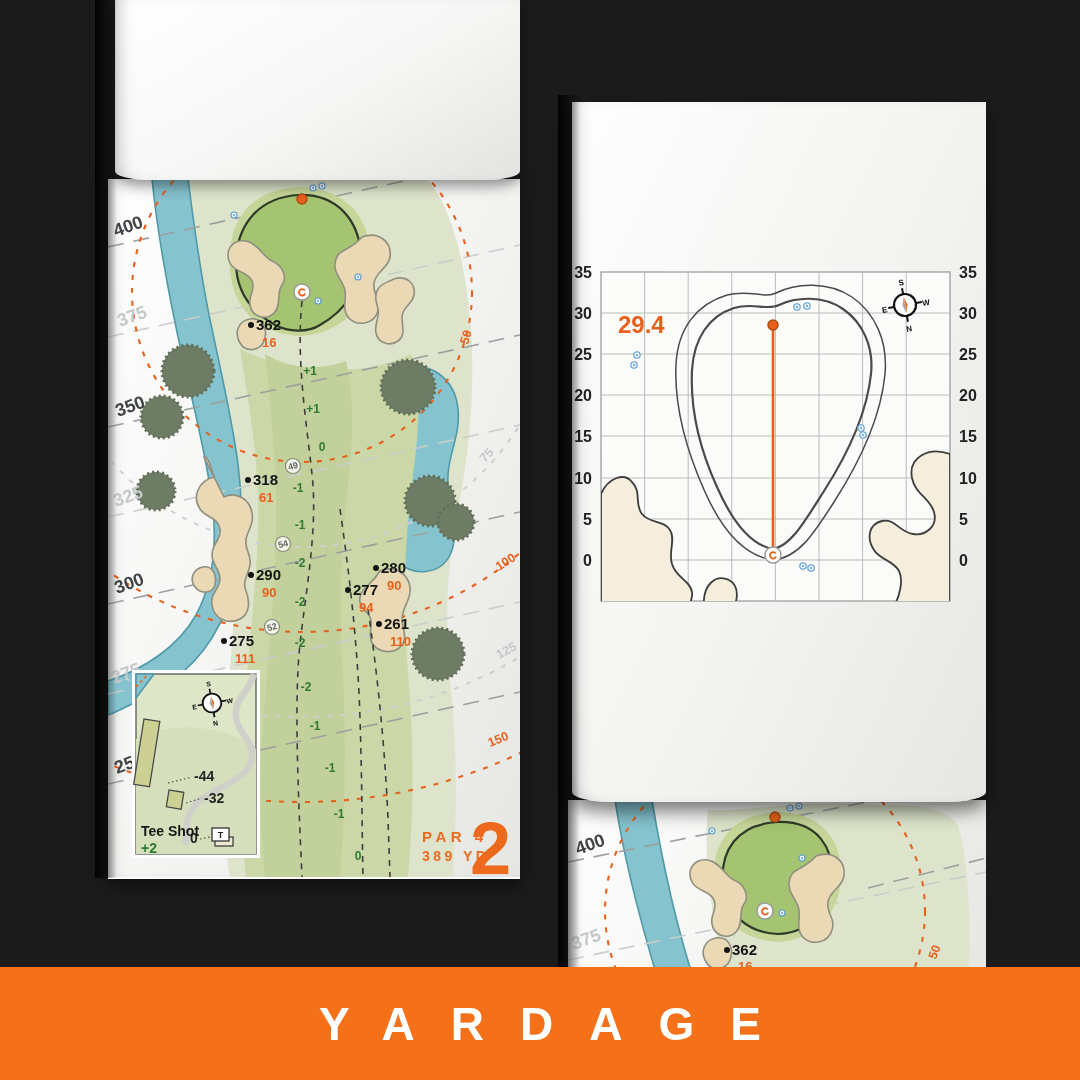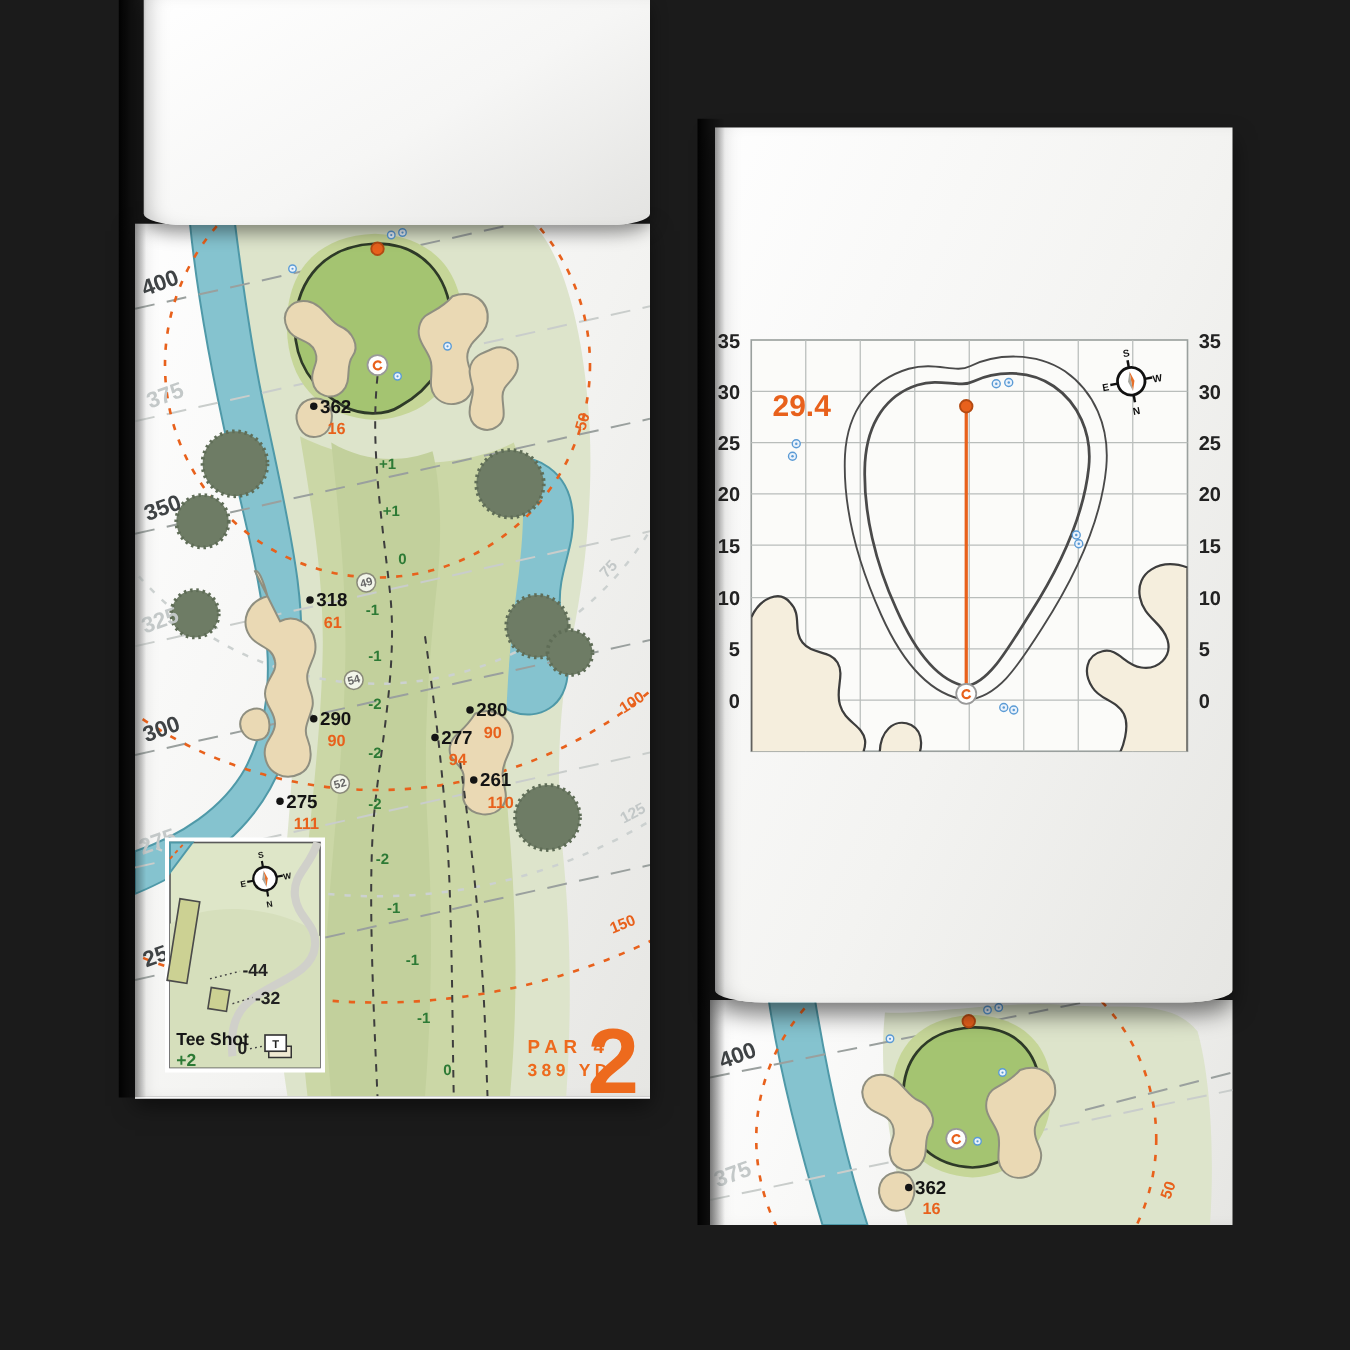--- a/index.html
+++ b/index.html
@@ -426,13 +426,16 @@
         <text class="t-dist light" transform="translate(6,150) rotate(-20)">375</text>
         <text class="t-arc" transform="translate(368,160) rotate(-70)">50</text>
         <circle cx="159" cy="150" r="3" fill="#141414"></circle>
         <text class="t-mark" x="164" y="155">362</text>
         <text class="t-front" x="170" y="171">16</text>
       </svg>
     </div>
     <div class="spine"></div>
   </div>
 
+  <div class="banner">
+    <span>YARDAGE</span>
+  </div>
 </div>
 
 </body></html>

